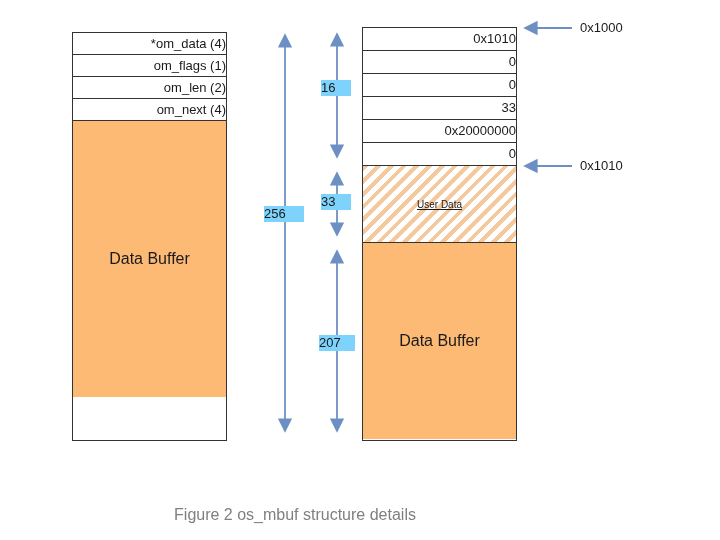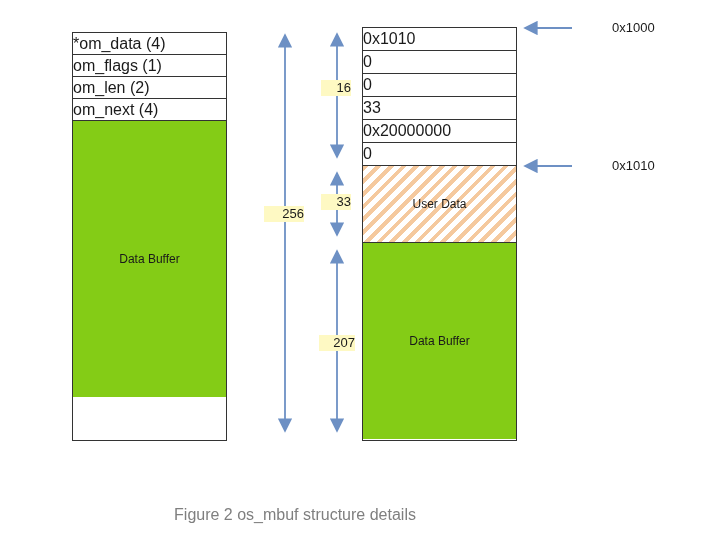--- a/index.html
+++ b/index.html
@@ -19,76 +19,76 @@
     border: 1.5px solid #333333;
     box-sizing: border-box;
     background: #ffffff;
   }
   .left-col  { left: 72px;  top: 32px; width: 155px; height: 409px; }
   .right-col { left: 362px; top: 27px; width: 155px; height: 414px; }
 
   .mem-row {
     height: 22px;
     line-height: 21px;
-    text-align: left;
-    font-size: 16px;
+    text-align: right;
+    font-size: 13px;
     border-bottom: 1.5px solid #333333;
     box-sizing: border-box;
     background: #ffffff;
   }
   .right-col .mem-row { height: 23px; line-height: 22px; }
 
   .buffer-region {
-    background: #84cc16;
+    background: #fdba74;
     display: flex;
     align-items: center;
     justify-content: center;
-    font-size: 12px;
+    font-size: 16px;
     box-sizing: border-box;
   }
   .left-col .buffer-region { height: 276px; }
 
   .user-data-region {
     height: 77px;
     box-sizing: border-box;
     border-bottom: 1.5px solid #333333;
     background: repeating-linear-gradient(
       135deg,
       #f5c99e 0px, #f5c99e 4px,
       #ffffff 4px, #ffffff 9px
     );
     display: flex;
     align-items: center;
     justify-content: center;
-    font-size: 12px;
+    font-size: 10px;
+    text-decoration: underline;
   }
   .right-col .buffer-region { height: 196px; }
 
   
   .arrow-layer {
     position: absolute;
     left: 0; top: 0;
     pointer-events: none;
   }
 
   
   .measure-label {
     position: absolute;
-    background: #fef9c3;
-    text-align: right;
+    background: #7dd3fc;
+    text-align: left;
     font-size: 13px;
     line-height: 16px;
     color: #1a1a1a;
   }
   .addr-label {
     position: absolute;
     font-size: 13px;
     line-height: 16px;
     color: #1a1a1a;
-    margin-left: 32px;
   }
 
   .caption {
     position: absolute;
     left: 145px;
     top: 506px;
     width: 300px;
     text-align: center;
     font-size: 16px;
     color: #7f7f7f;

